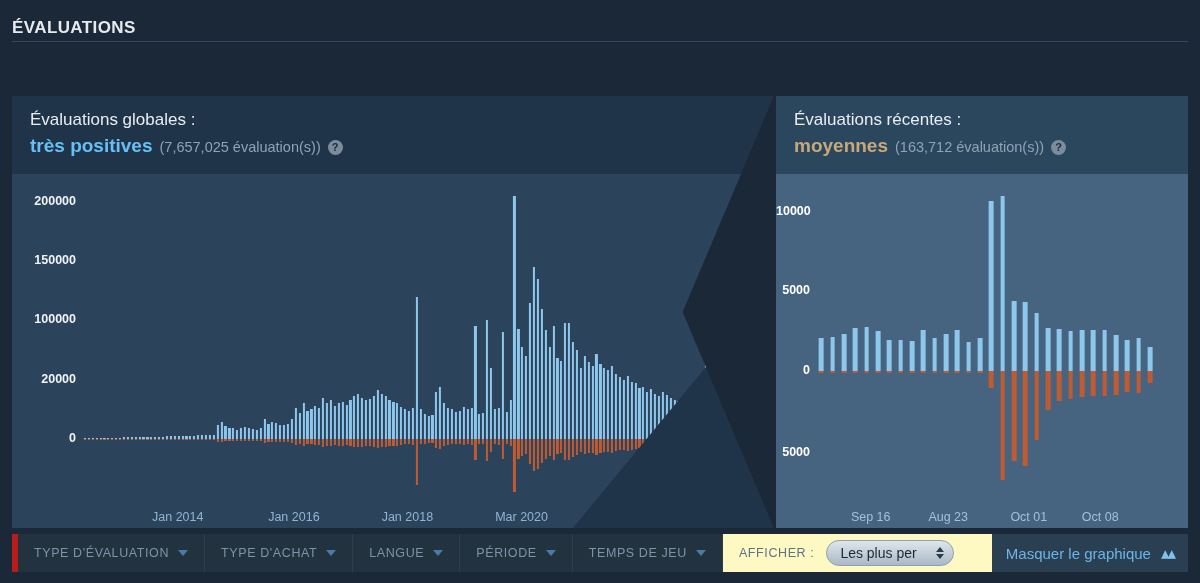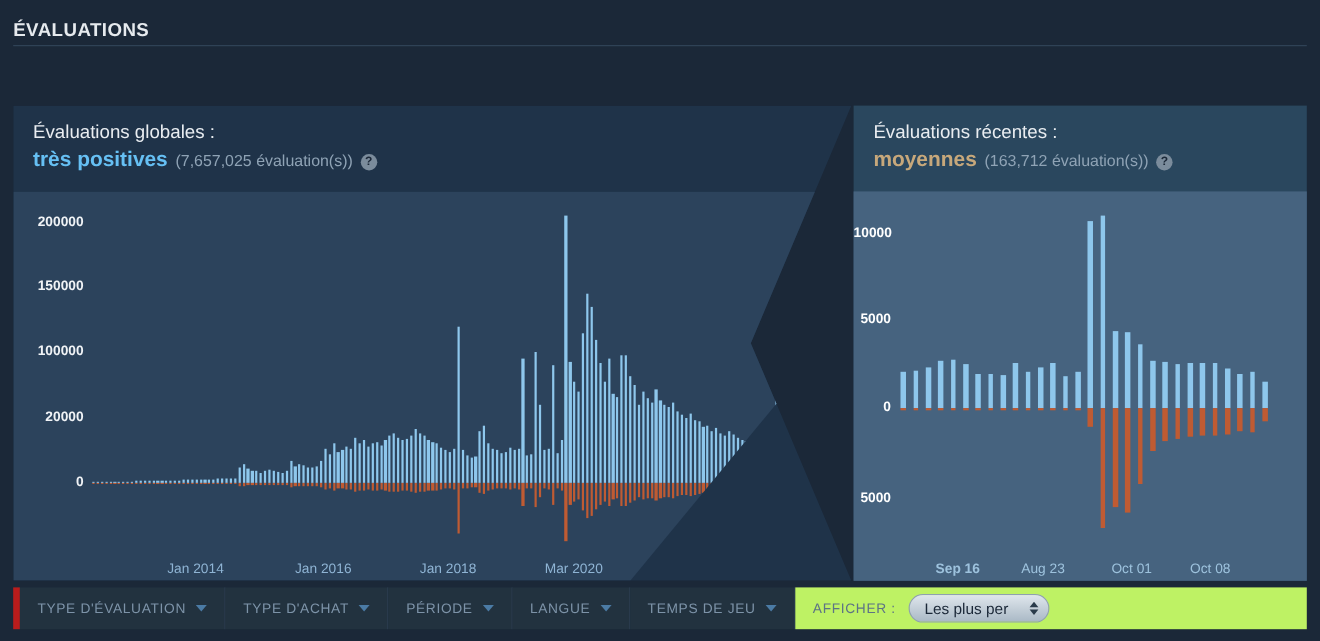--- a/index.html
+++ b/index.html
@@ -158,21 +158,21 @@
     margin-left: 9px;
     width: 0; height: 0;
     border-left: 5px solid transparent;
     border-right: 5px solid transparent;
     border-top: 6px solid #4b7ba5;
   }
   .afficher-cell {
     display: flex;
     align-items: center;
     padding: 0 12px 0 16px;
-    background: #bef264;
+    background: #fef9c3;
     color: #5e7near;
     color: #5d7386;
     font-size: 12.5px;
     letter-spacing: .6px;
     flex: 1 1 auto;
   }
   .select-box {
     position: relative;
     margin-left: 12px;
     height: 26px;
@@ -675,58 +675,62 @@
           <div class="bar-pos" style="background: rgb(142, 199, 236); left: 331.953px; width: 4.76px; height: 23.8636px; top: 151.136px;"></div>
           <div class="bar-neg" style="background: rgb(191, 91, 51); left: 331.953px; width: 4.76px; height: 11.5132px; top: 175px;"></div>
         </div>
       <div id="ylabs-right">
           <div class="axis-label ylab right-panel" style="left: 0px; width: 34px; top: 29.9091px;">10000</div>
           <div class="axis-label ylab right-panel" style="left: 0px; width: 34px; top: 109.455px;">5000</div>
           <div class="axis-label ylab right-panel" style="left: 0px; width: 34px; top: 189px;">0</div>
           <div class="axis-label ylab right-panel" style="left: 0px; width: 34px; top: 271.237px;">5000</div>
         </div>
       <div id="xlabs-right">
-          <div class="axis-label xlab right-panel" style="left: 94.7px; top: 336px; transform: translateX(-50%); font-weight: bold;">Sep 16</div>
+          <div class="axis-label xlab right-panel" style="left: 94.7px; top: 336px; transform: translateX(-50%);">Sep 16</div>
           <div class="axis-label xlab right-panel" style="left: 172.22px; top: 336px; transform: translateX(-50%);">Aug 23</div>
           <div class="axis-label xlab right-panel" style="left: 252.8px; top: 336px; transform: translateX(-50%);">Oct 01</div>
           <div class="axis-label xlab right-panel" style="left: 324.2px; top: 336px; transform: translateX(-50%);">Oct 08</div>
         </div>
     </div>
   </div>
 
   <div class="toolbar">
     <div id="filters" style="display:flex">
         <div class="filter-cell">
           <span>TYPE D'ÉVALUATION</span>
           <span class="caret"></span>
         </div>
         <div class="filter-cell">
           <span>TYPE D'ACHAT</span>
           <span class="caret"></span>
         </div>
         <div class="filter-cell">
+          <span>LANGUE</span>
+          <span class="caret"></span>
+        </div>
+        <div class="filter-cell">
           <span>PÉRIODE</span>
-          <span class="caret"></span>
-        </div>
-        <div class="filter-cell">
-          <span>LANGUE</span>
           <span class="caret"></span>
         </div>
         <div class="filter-cell">
           <span>TEMPS DE JEU</span>
           <span class="caret"></span>
         </div>
       </div>
 
     <div class="afficher-cell">
       <span>AFFICHER :</span>
       <div class="select-box">
         <span>Les plus per</span>
         <span class="stepper">
           <i class="up"></i>
             <i class="down"></i>
         </span>
       </div>
     </div>
 
+    <div class="hide-graph">
+      <span>Masquer le graphique</span>
+      <span class="chev-up">▴▴</span>
+    </div>
   </div>
 
 </div>
 
 </body></html>

